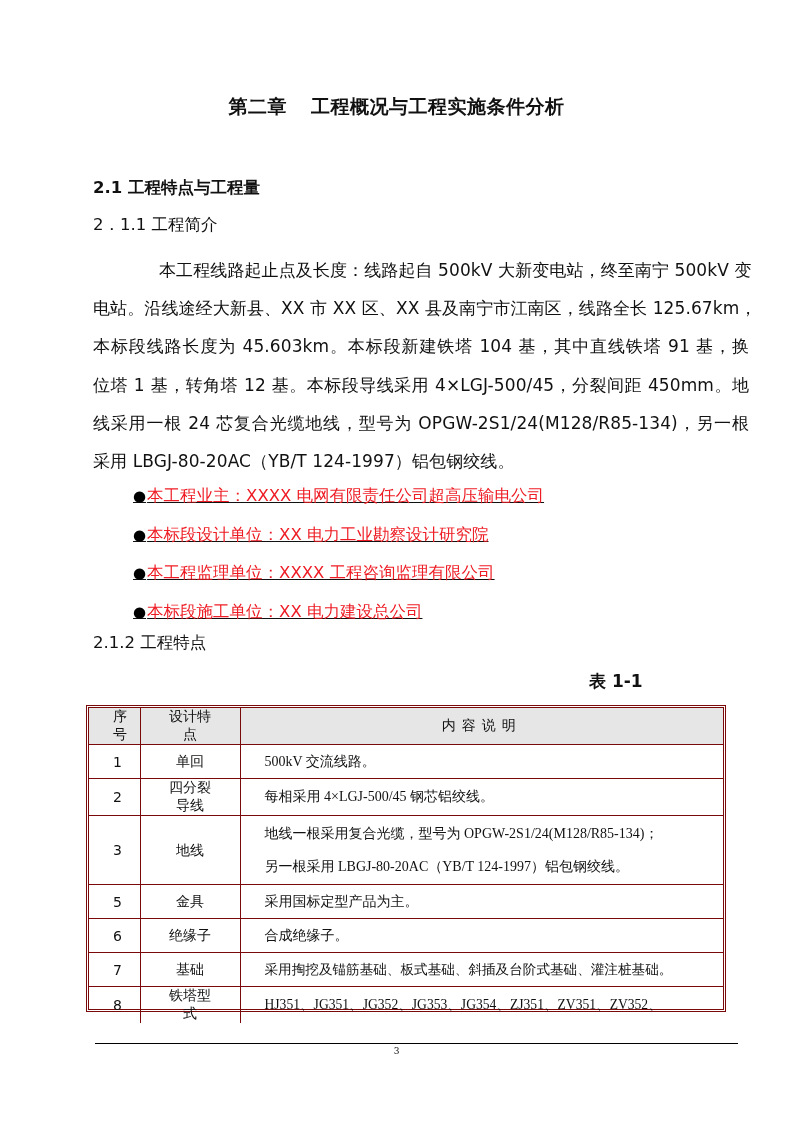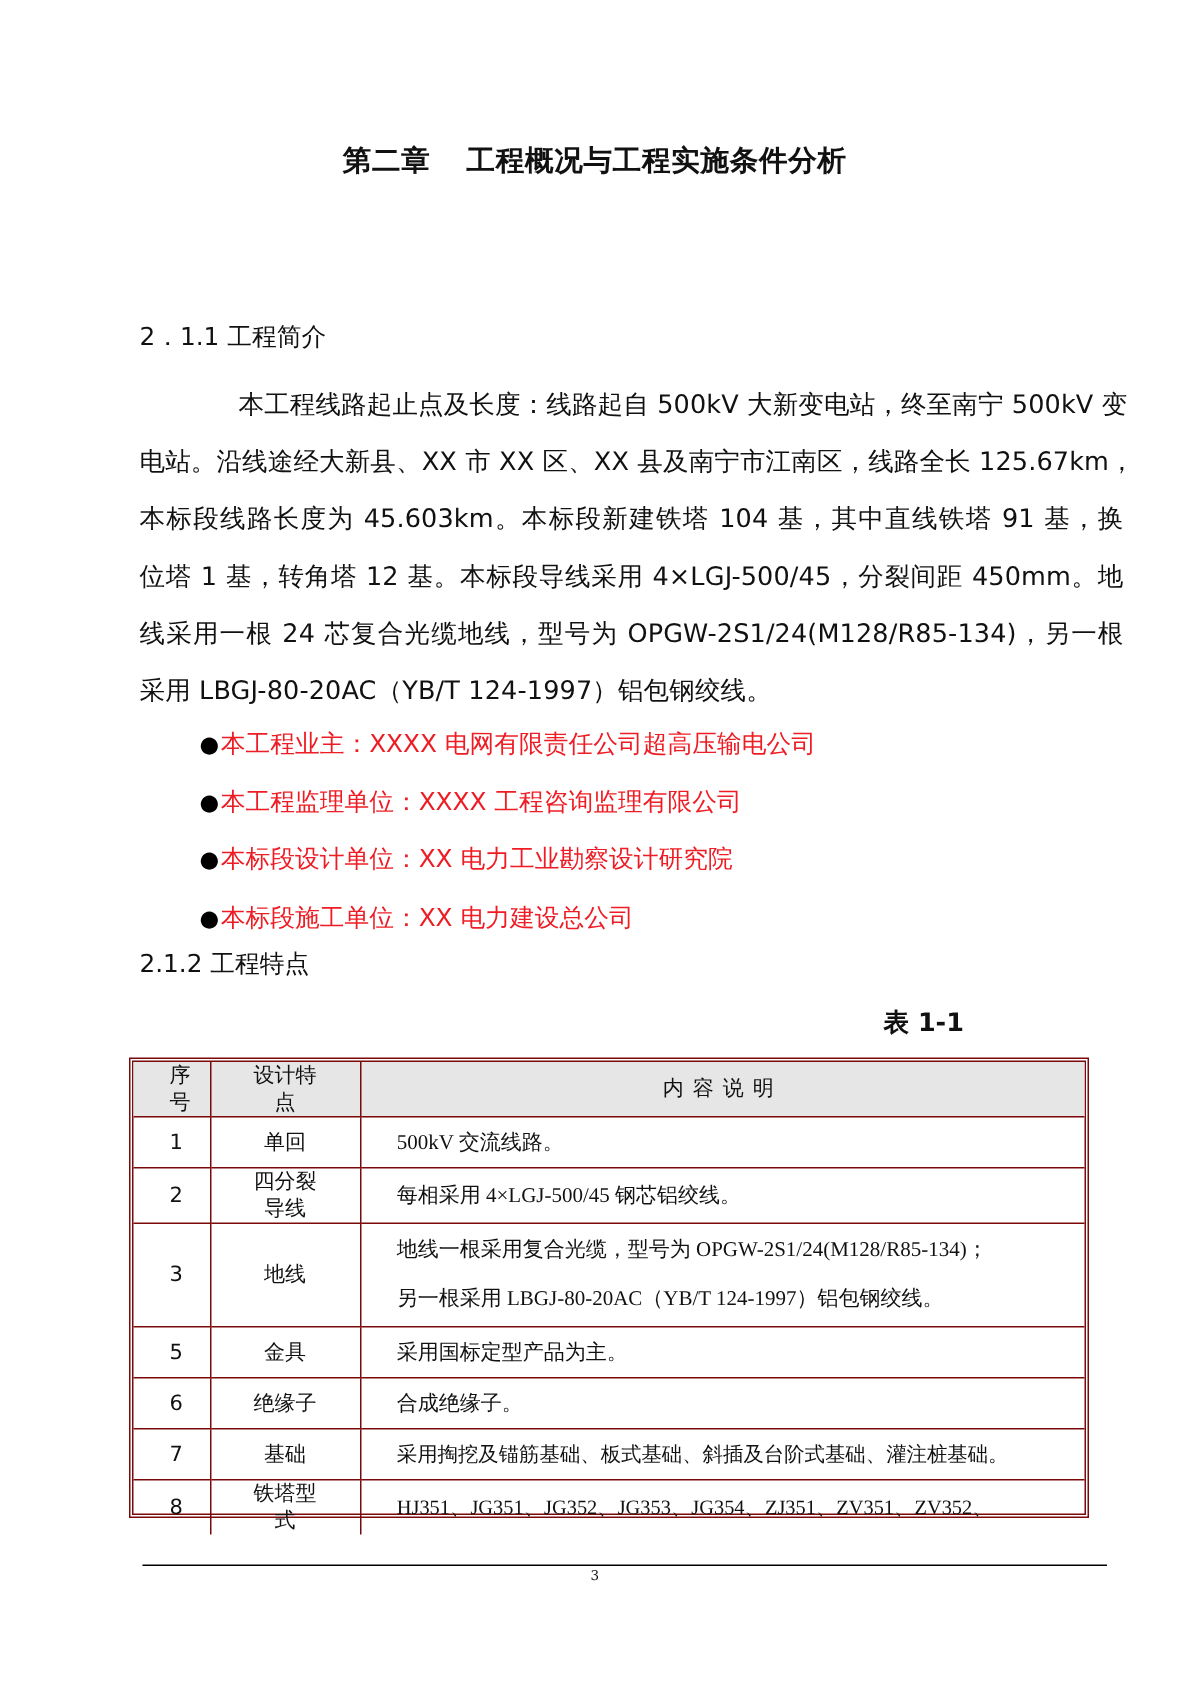--- a/index.html
+++ b/index.html
@@ -53,20 +53,21 @@
   }
   .para .line { display: block; white-space: nowrap; text-align: justify; text-align-last: justify; }
   .para .line.first { text-indent: 33px; }
   .para .line.last { text-align-last: left; }
   .para .line { text-indent: 0; }
   .bullets {
     position: absolute;
     left: 133px; top: 477px;
     font-size: 16.5px;
     line-height: 37.6px;
+    text-decoration: underline;
   }
   .bullet-item { white-space: nowrap; }
   .bullet-item .dot { color: #000; font-size: 15px; margin-right: 1px; }
   .bullet-item .txt { color: #ee1c24; }
   .section-h3b {
     position: absolute;
     left: 93px; top: 632px;
     font-size: 16.5px;
   }
   .table-caption {
@@ -126,40 +127,41 @@
 </style>
 </head>
 <body>
 
 <div class="page">
 
   <div class="chapter-title">
     <span>第二章</span><span class="gap"></span><span>工程概况与工程实施条件分析</span>
   </div>
 
+  <div class="section-h2">2.1 工程特点与工程量</div>
   <div class="section-h3">2．1.1 工程简介</div>
 
   <div class="para">
     <span class="line first" style="padding-left:33px">本工程线路起止点及长度：线路起自 500kV 大新变电站，终至南宁 500kV 变</span>
     <span class="line">电站。沿线途经大新县、XX 市 XX 区、XX 县及南宁市江南区，线路全长 125.67km，</span>
     <span class="line">本标段线路长度为 45.603km。本标段新建铁塔 104 基，其中直线铁塔 91 基，换</span>
     <span class="line">位塔 1 基，转角塔 12 基。本标段导线采用 4×LGJ-500/45，分裂间距 450mm。地</span>
     <span class="line">线采用一根 24 芯复合光缆地线，型号为 OPGW-2S1/24(M128/R85-134)，另一根</span>
     <span class="line last">采用 LBGJ-80-20AC（YB/T 124-1997）铝包钢绞线。</span>
   </div>
 
   <div class="bullets">
     <div class="bullet-item">
       <span class="dot">●</span><span class="txt">本工程业主：XXXX 电网有限责任公司超高压输电公司</span>
     </div>
     <div class="bullet-item">
+      <span class="dot">●</span><span class="txt">本标段设计单位：XX 电力工业勘察设计研究院</span>
+    </div>
+    <div class="bullet-item">
       <span class="dot">●</span><span class="txt">本工程监理单位：XXXX 工程咨询监理有限公司</span>
-    </div>
-    <div class="bullet-item">
-      <span class="dot">●</span><span class="txt">本标段设计单位：XX 电力工业勘察设计研究院</span>
     </div>
     <div class="bullet-item">
       <span class="dot">●</span><span class="txt">本标段施工单位：XX 电力建设总公司</span>
     </div>
   </div>
 
   <div class="section-h3b">2.1.2 工程特点</div>
 
   <div class="table-caption">表 1-1</div>
 

